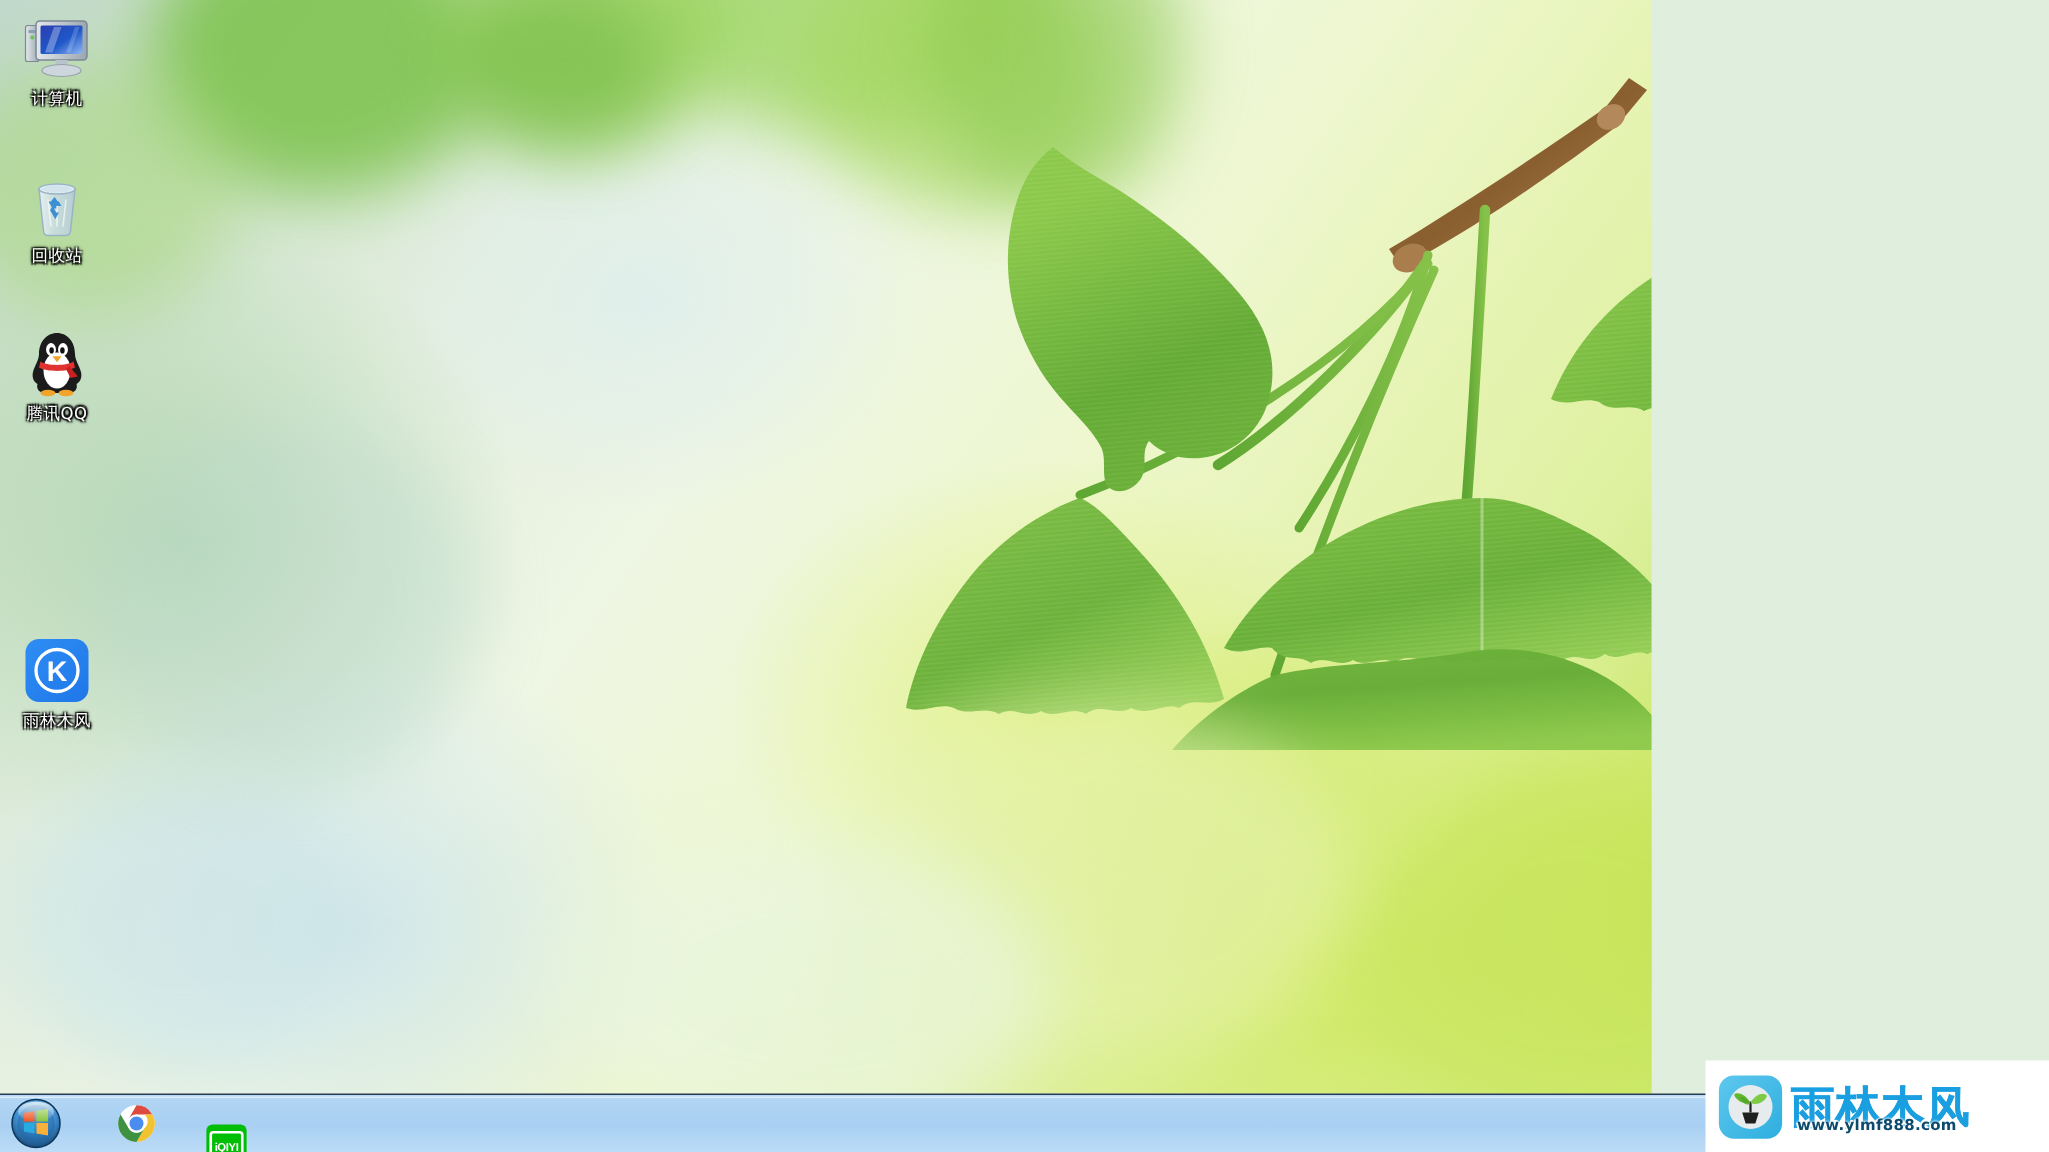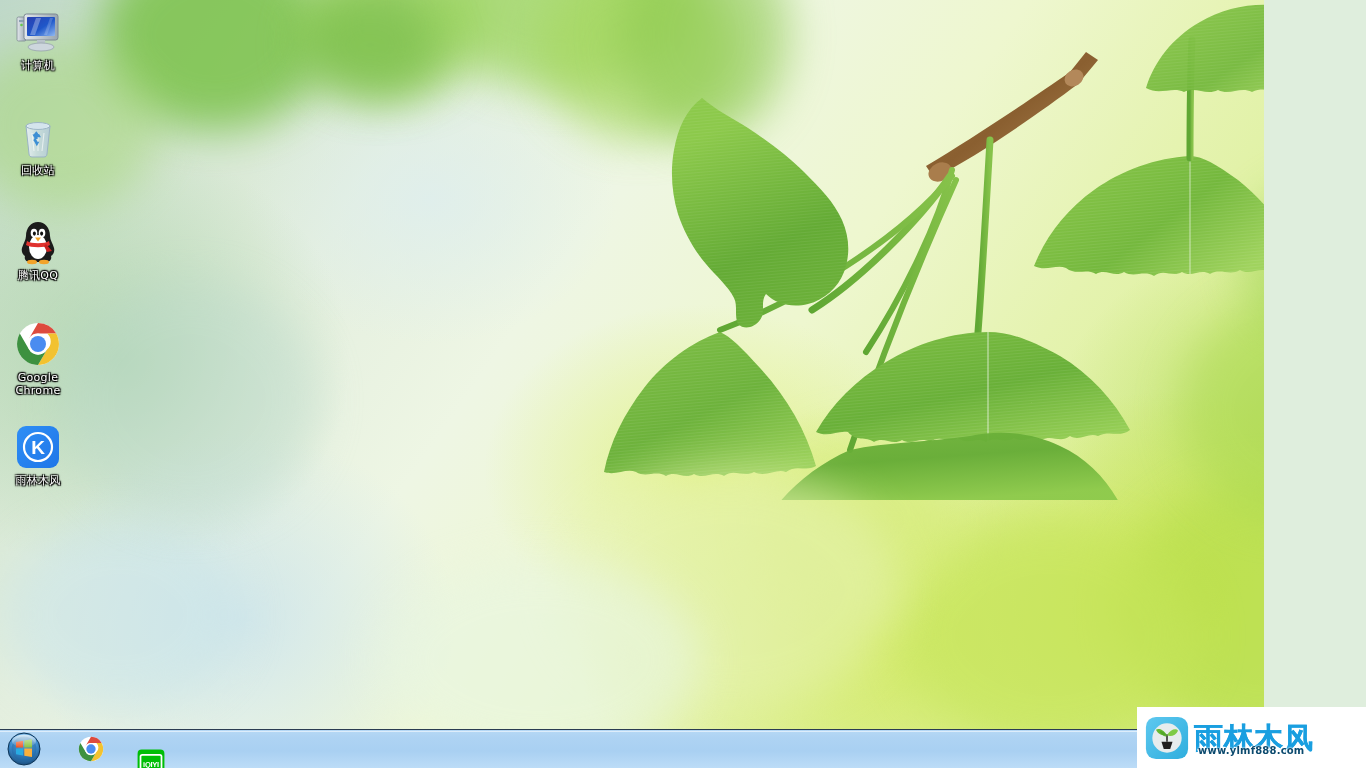--- a/index.html
+++ b/index.html
@@ -5,21 +5,21 @@
   * { margin:0; padding:0; box-sizing:border-box; }
   html,body { width:1366px; height:768px; overflow:hidden; }
   body {
     font-family:"Liberation Sans","DejaVu Sans",sans-serif;
     background:#dfeedd;
     position:relative;
   }
 
   
   #desktop {
-    position:absolute; left:0; top:0; width:1264px; height:729px;
+    position:absolute; left:0; top:0; width:1101px; height:729px;
     overflow:hidden;
     background:
       radial-gradient(ellipse 380px 300px at 1180px 600px, rgba(196,226,64,.85) 0%, rgba(196,226,64,0) 70%),
       radial-gradient(ellipse 420px 330px at 880px 640px, rgba(207,232,88,.8) 0%, rgba(207,232,88,0) 72%),
       radial-gradient(ellipse 300px 230px at 700px 470px, rgba(222,240,120,.75) 0%, rgba(222,240,120,0) 72%),
       radial-gradient(ellipse 340px 260px at 1300px 420px, rgba(170,215,70,.6) 0%, rgba(170,215,70,0) 72%),
       radial-gradient(ellipse 300px 260px at 240px 620px, rgba(200,226,236,.75) 0%, rgba(200,226,236,0) 72%),
       radial-gradient(ellipse 320px 300px at 120px 360px, rgba(150,200,150,.55) 0%, rgba(150,200,150,0) 72%),
       radial-gradient(ellipse 260px 200px at 430px 200px, rgba(222,238,238,.8) 0%, rgba(222,238,238,0) 72%),
       linear-gradient(125deg,#bfd8c9 0%, #cfe3cd 12%, #e4efdf 28%, #eef6e4 42%, #eef7cf 58%, #e5f3b0 72%, #dcf09a 85%, #d4ee8c 100%);
@@ -355,33 +355,20 @@
           <g transform="translate(24,26) scale(.85)" fill="#3d8fd4">
             <path d="M-6,-4 L-2,-9 L2,-4 L-0.5,-4 L-0.5,0 L-3.5,0 L-3.5,-4 Z"></path>
             <path d="M5,2 L8,-3 L2,-3 L3,-1 L0,4 L4,4 Z" transform="rotate(120)"></path>
             <path d="M5,2 L8,-3 L2,-3 L3,-1 L0,4 L4,4 Z" transform="rotate(240)"></path>
           </g>
         </svg>
       </div>
       <div class="lbl">回收站</div>
     </div>
 
-    <div class="desk-icon" style="top:320px;">
-      <div class="glyph">
-        <svg viewBox="0 0 48 48" width="48" height="48" xmlns="http://www.w3.org/2000/svg">
-          <circle cx="24" cy="24" r="21" fill="#ffffff"></circle>
-          <path d="M24,3 A21,21 0 0,1 42.2,13.6 L24,13.6 A10.4,10.4 0 0,0 14.8,19 Z" fill="#dd4b3e"></path>
-          <path d="M42.2,13.6 A21,21 0 0,1 24,45 L33.2,29.2 A10.4,10.4 0 0,0 33.2,13.6 Z" fill="#f2c230"></path>
-          <path d="M24,45 A21,21 0 0,1 5.8,13.6 L14.9,29.2 A10.4,10.4 0 0,0 33.2,29.2 Z" fill="#3d9140"></path>
-          <circle cx="24" cy="24" r="10.4" fill="#ffffff"></circle>
-          <circle cx="24" cy="24" r="8" fill="#4a8cf0"></circle>
-        </svg>
-      </div>
-      <div class="lbl">Google Chrome</div>
-    </div>
 
     <div class="desk-icon" style="top:423px;">
       <div class="glyph">
         <svg viewBox="0 0 48 48" width="48" height="48" xmlns="http://www.w3.org/2000/svg">
           <defs>
             <linearGradient id="kg" x1="0" y1="0" x2="1" y2="1">
               <stop offset="0%" stop-color="#2e8ef5"></stop>
                 <stop offset="100%" stop-color="#1f76e8"></stop>
             </linearGradient>
           </defs>

